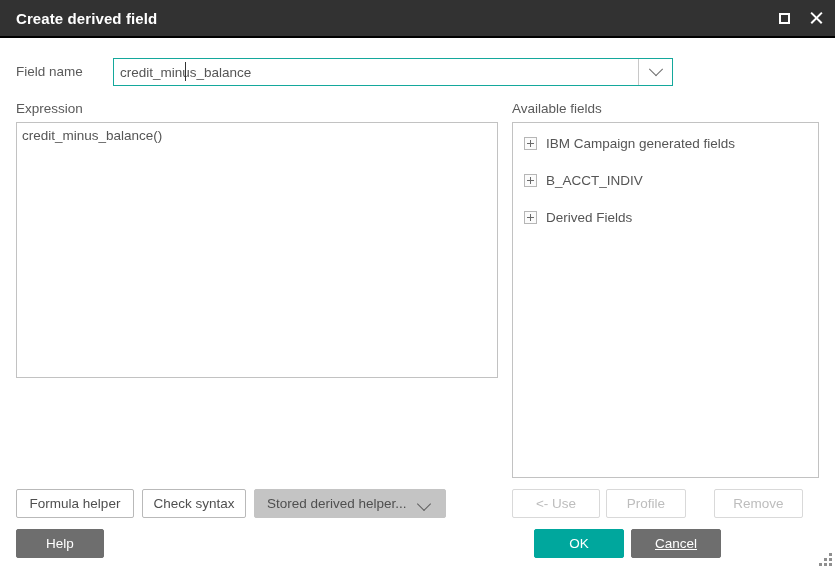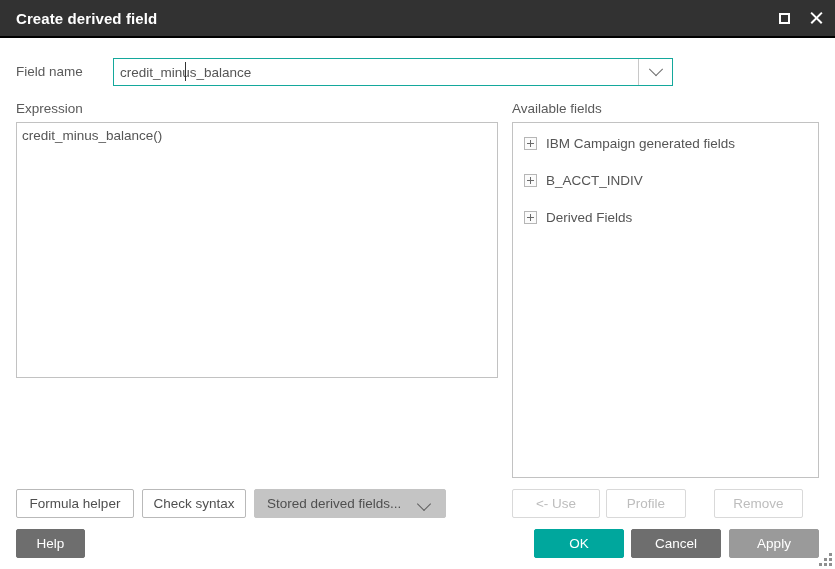--- a/index.html
+++ b/index.html
@@ -279,28 +279,28 @@
   .stored-chev {
     position: absolute;
     right: 16px;
     top: 9px;
     width: 9px;
     height: 9px;
     border-right: 1.6px solid #5f5f5f;
     border-bottom: 1.6px solid #5f5f5f;
     transform: rotate(45deg);
   }
-  #btn-help { left: 16px; top: 529px; width: 69px; height: 29px; }
+  #btn-help { left: 16px; top: 529px; width: 88px; height: 29px; }
 
   #btn-use     { left: 512px; top: 489px; width: 88px; height: 29px; }
   #btn-profile { left: 606px; top: 489px; width: 80px; height: 29px; }
   #btn-remove  { left: 699px; top: 489px; width: 89px; height: 29px; margin-left: 15px; }
 
   #btn-ok     { left: 534px; top: 529px; width: 90px; height: 29px; }
-  #btn-cancel { left: 631px; top: 529px; width: 90px; height: 29px; }
+  #btn-cancel { left: 631px; top: 529px; width: 90px; height: 29px; text-decoration: underline; }
   #btn-apply  { left: 729px; top: 529px; width: 90px; height: 29px; }
 
   
   .resize-grip {
     position: absolute;
     right: 3px;
     bottom: 3px;
     width: 14px;
     height: 14px;
     cursor: nwse-resize;
@@ -356,32 +356,31 @@
     </div>
     <div class="tree-node">
       <span class="expander"></span>
       <span class="tree-label">Derived Fields</span>
     </div>
   </div>
 
   <button class="btn btn-white" id="btn-formula-helper">Formula helper</button>
   <button class="btn btn-white" id="btn-check-syntax">Check syntax</button>
   <button class="btn btn-gray-light" id="btn-stored-fields">
-    <span>Stored derived fields...</span>
+    <span>Stored derived helper...</span>
     <span class="stored-chev"></span>
   </button>
   <button class="btn btn-gray-dark" id="btn-help">Help</button>
 
   <button class="btn btn-disabled" id="btn-use" disabled="">&lt;- Use</button>
   <button class="btn btn-disabled" id="btn-profile" disabled="">Profile</button>
   <button class="btn btn-disabled" id="btn-remove" disabled="">Remove</button>
 
   <button class="btn btn-teal" id="btn-ok">OK</button>
   <button class="btn btn-gray-dark" id="btn-cancel">Cancel</button>
-  <button class="btn btn-gray-mid" id="btn-apply">Apply</button>
 
   <div class="resize-grip">
     <span class="grip-dot" style="right:0px;  bottom:0px;"></span>
     <span class="grip-dot" style="right:5px;  bottom:0px;"></span>
     <span class="grip-dot" style="right:10px; bottom:0px;"></span>
     <span class="grip-dot" style="right:0px;  bottom:5px;"></span>
     <span class="grip-dot" style="right:5px;  bottom:5px;"></span>
     <span class="grip-dot" style="right:0px;  bottom:10px;"></span>
   </div>
 

